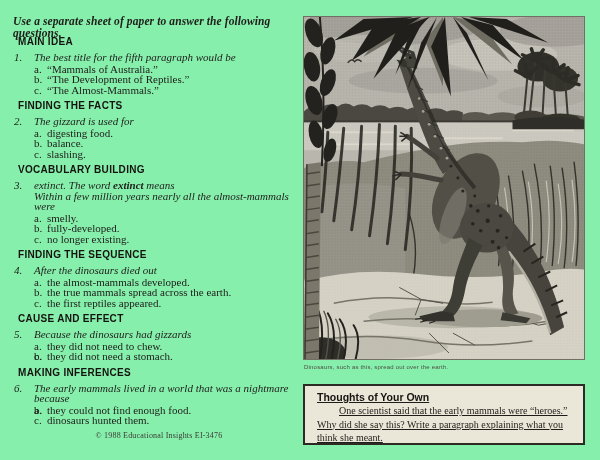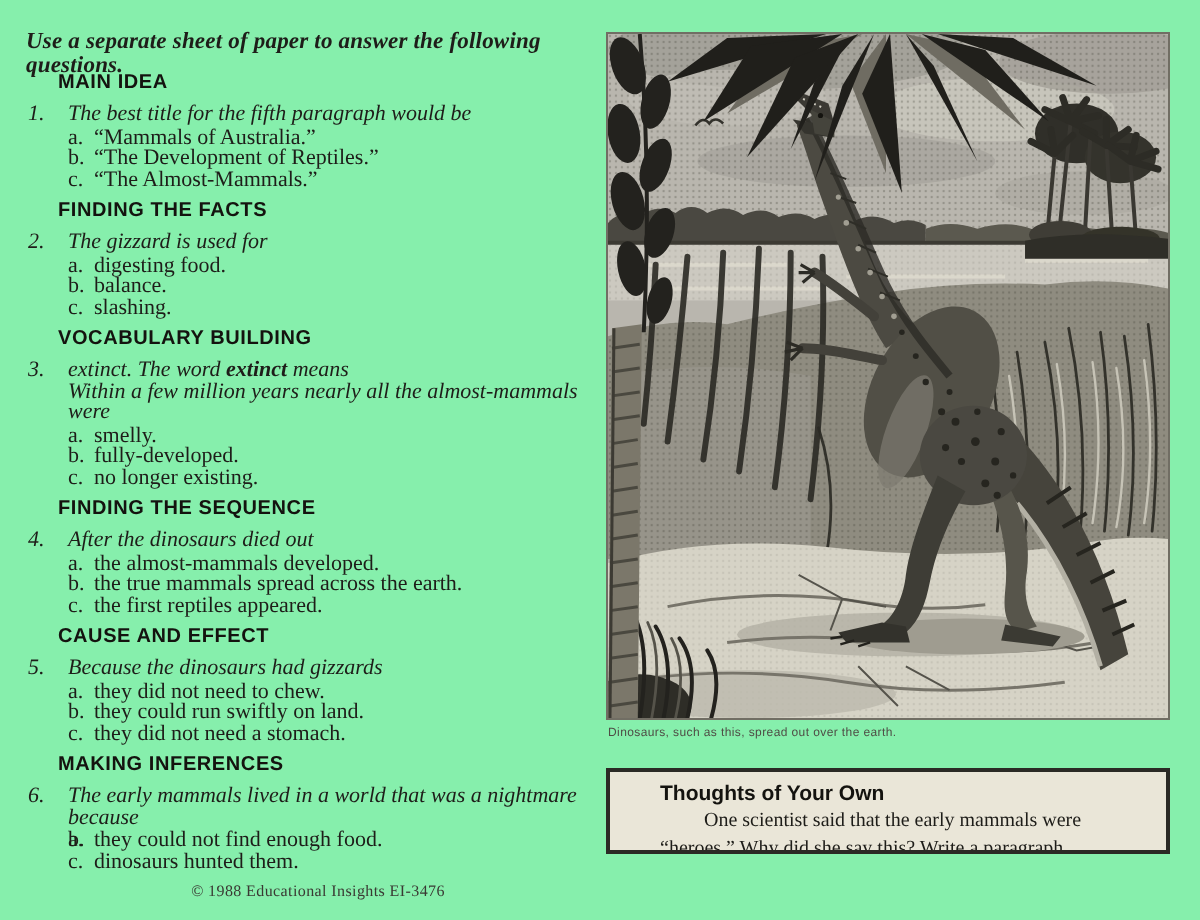--- a/index.html
+++ b/index.html
@@ -2,37 +2,37 @@
 <html><head>
 <meta charset="utf-8">
 <style>
   html,body{margin:0;padding:0;}
   body{width:600px;height:460px;background:#d8d4c6;}
   .sheet{position:relative;width:600px;height:460px;background:#86efac;overflow:hidden;
          color:#1e1d19;font-family:"Liberation Serif",serif;}
   .instruction{position:absolute;left:13px;top:15px;width:292px;
     font:bold italic 11.5px/12px "Liberation Serif",serif;letter-spacing:.1px;}
   #sections-root{position:absolute;left:13px;top:31px;width:292px;}
-  .sec-h{margin:6px 16px 5px;font:bold 10px/10px "Liberation Sans",sans-serif;letter-spacing:.3px;color:#14130f;}
+  .sec-h{margin:6px 5px 5px;font:bold 10px/10px "Liberation Sans",sans-serif;letter-spacing:.3px;color:#14130f;}
   .q{position:relative;padding-left:21px;font:11px/10.5px "Liberation Serif",serif;}
   .qn{position:absolute;left:1px;top:0;font-style:italic;}
   .stem{font-style:italic;}
   .stem-line{line-height:10.5px;}
   .stem .b{font-weight:bold;}
   .opts{margin-top:1px;}
   .opt{position:relative;padding-left:13px;line-height:10.5px;}
   .ol{position:absolute;left:0;top:0;}
   .footer{margin-top:5px;text-align:center;font:8px "Liberation Serif",serif;color:#3a3933;letter-spacing:.2px;}
   .illus{position:absolute;left:303px;top:16px;width:282px;height:344px;margin:0;
          border:1px solid #716e64;box-sizing:border-box;background:#b9b6ae;}
   .illus svg{display:block;width:100%;height:100%;}
   .caption{position:absolute;left:304px;top:364px;width:282px;
     font:6px/7px "Liberation Sans",sans-serif;color:#4f4d46;letter-spacing:.2px;}
-  .thoughts{position:absolute;left:303px;top:384px;width:282px;height:43px;box-sizing:border-box;
-    border:2px solid #2b2a25;background:#eae6d8;padding:5px 25px;overflow:hidden;}
+  .thoughts{position:absolute;left:303px;top:384px;width:282px;height:61px;box-sizing:border-box;
+    border:2px solid #2b2a25;background:#eae6d8;padding:5px 12px;overflow:hidden;text-decoration:underline;}
   .t-head{font:bold 10.5px/12px "Liberation Sans",sans-serif;margin:0 0 1px;color:#14130f;}
   .t-body{margin:0;font:10px/13.5px "Liberation Serif",serif;text-indent:22px;}
 </style>
 </head>
 <body>
 
 <div class="sheet">
 
   <div class="instruction">Use a separate sheet of paper to answer the following questions.</div>
 
@@ -100,21 +100,21 @@
 
   <section class="sec">
     <h3 class="sec-h">CAUSE AND EFFECT</h3>
     <div class="q">
       <span class="qn">5.</span>
       <div class="stem">
             <div class="stem-line"><span>Because the dinosaurs had gizzards</span></div>
           </div>
       <div class="opts">
             <div class="opt"><span class="ol">a.</span><span class="ot">they did not need to chew.</span></div>
-            <div class="opt"><span class="ol">b.</span><span class="ot">they could run swiftly on land.</span></div>
+            <div class="opt"><span class="ol">b.</span></div>
             <div class="opt"><span class="ol">c.</span><span class="ot">they did not need a stomach.</span></div>
           </div>
     </div>
   </section>
 
   <section class="sec">
     <h3 class="sec-h">MAKING INFERENCES</h3>
     <div class="q">
       <span class="qn">6.</span>
       <div class="stem">

